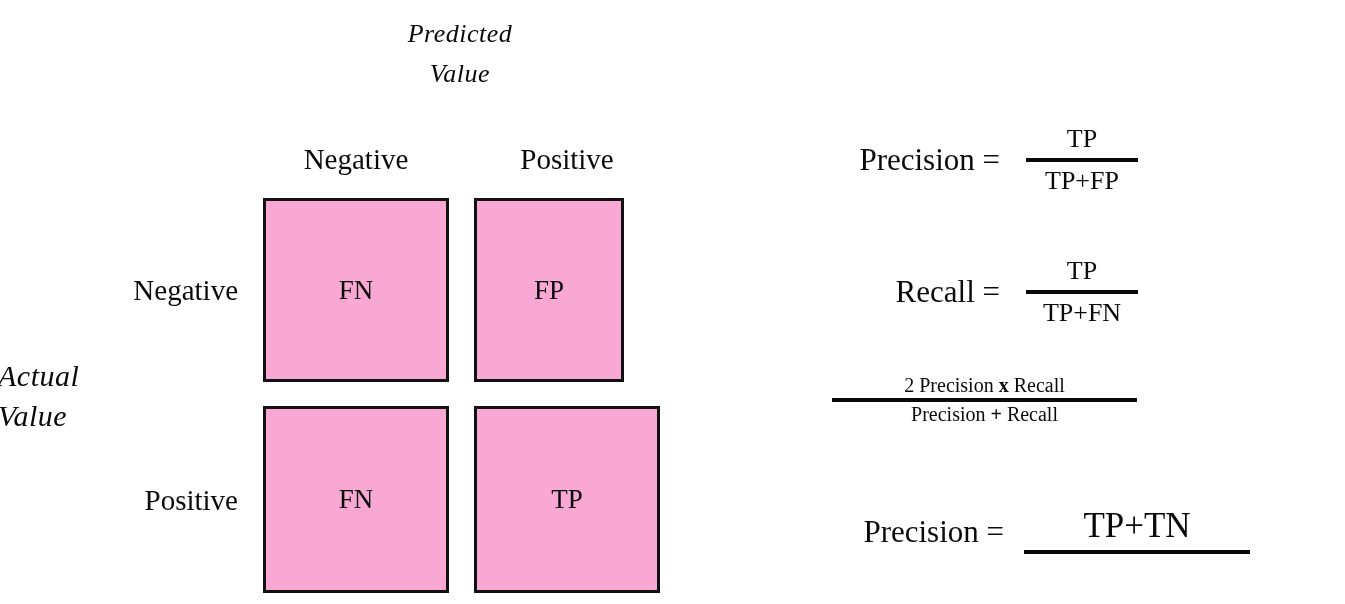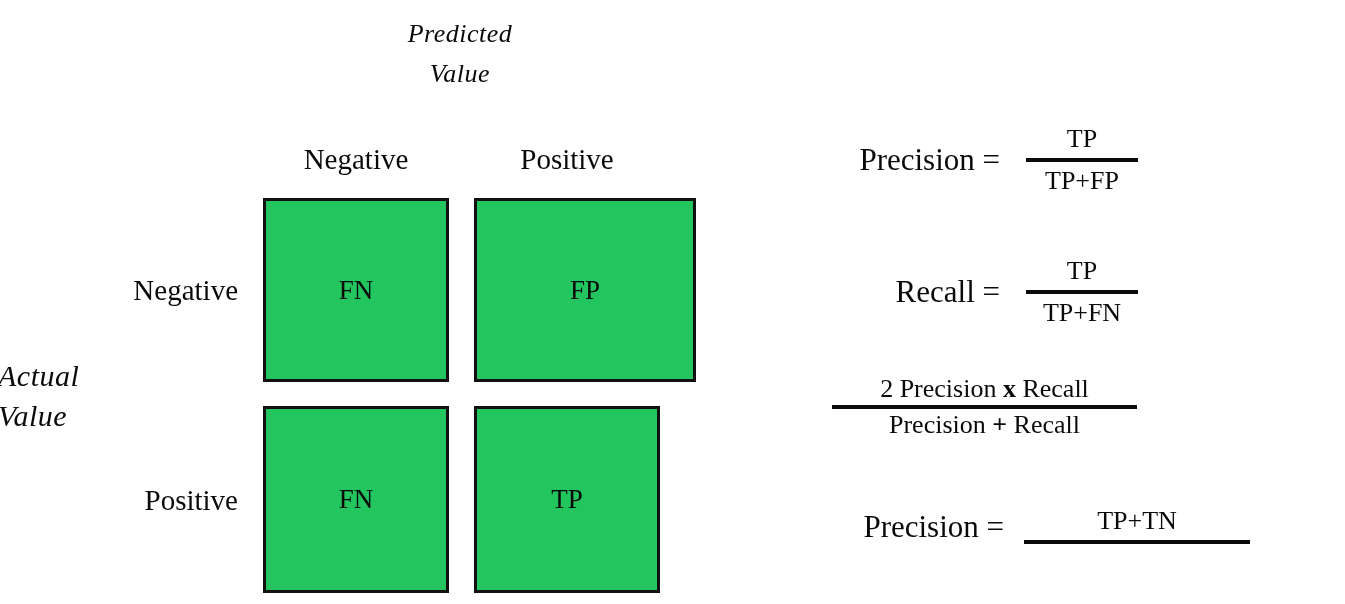--- a/index.html
+++ b/index.html
@@ -57,31 +57,31 @@
     line-height: 38px;
     text-align: right;
     width: 210px;
     left: 28px;
   }
   #row-header-negative { top: 271px; }
   #row-header-positive { top: 481px; }
 
   .matrix-cell {
     border: 3px solid #111111;
-    background: #22c55e;
+    background: #f9a8d4;
     box-sizing: border-box;
     display: flex;
     align-items: center;
     justify-content: center;
     font-size: 27px;
   }
   .matrix-cell .cell-label { line-height: 1; }
 
   #cell-fn-top  { left: 263px; top: 198px; width: 186px; height: 184px; }
-  #cell-fp-top  { left: 474px; top: 198px; width: 222px; height: 184px; }
+  #cell-fp-top  { left: 474px; top: 198px; width: 150px; height: 184px; }
   #cell-fn-bot  { left: 263px; top: 406px; width: 186px; height: 187px; }
   #cell-tp-bot  { left: 474px; top: 406px; width: 186px; height: 187px; }
 
   
 
   .formula-row {
     display: flex;
     align-items: center;
   }
 
@@ -116,28 +116,28 @@
 
   
   #formula-recall { left: 824px; top: 256px; }
   #formula-recall .formula-name { width: 176px; text-align: right; }
   #formula-recall .fraction { margin-left: 26px; width: 112px; font-size: 26px; }
   #formula-recall .frac-bar { height: 4px; margin: 5px 0 4px; }
 
   
   #formula-f1 { left: 824px; top: 374px; }
   #formula-f1 .formula-name { width: 180px; }
-  #formula-f1 .fraction { margin-left: 8px; width: 305px; font-size: 26px; }
+  #formula-f1 .fraction { margin-left: 8px; width: 305px; font-size: 20px; }
   #formula-f1 .frac-bar { height: 4px; margin: 2px 0 1px; }
   #formula-f1 .op { font-weight: bold; }
 
   
   #formula-accuracy { left: 818px; top: 506px; }
   #formula-accuracy .formula-name { width: 186px; }
-  #formula-accuracy .fraction { margin-left: 20px; width: 226px; font-size: 26px; }
+  #formula-accuracy .fraction { margin-left: 20px; width: 226px; font-size: 35px; }
   #formula-accuracy .frac-bar { height: 4px; margin: 5px 0 4px; }
 </style>
 </head>
 <body>
 
 <div class="abs" id="predicted-value-title">
   <div>Predicted</div>
   <div>Value</div>
 </div>
 

